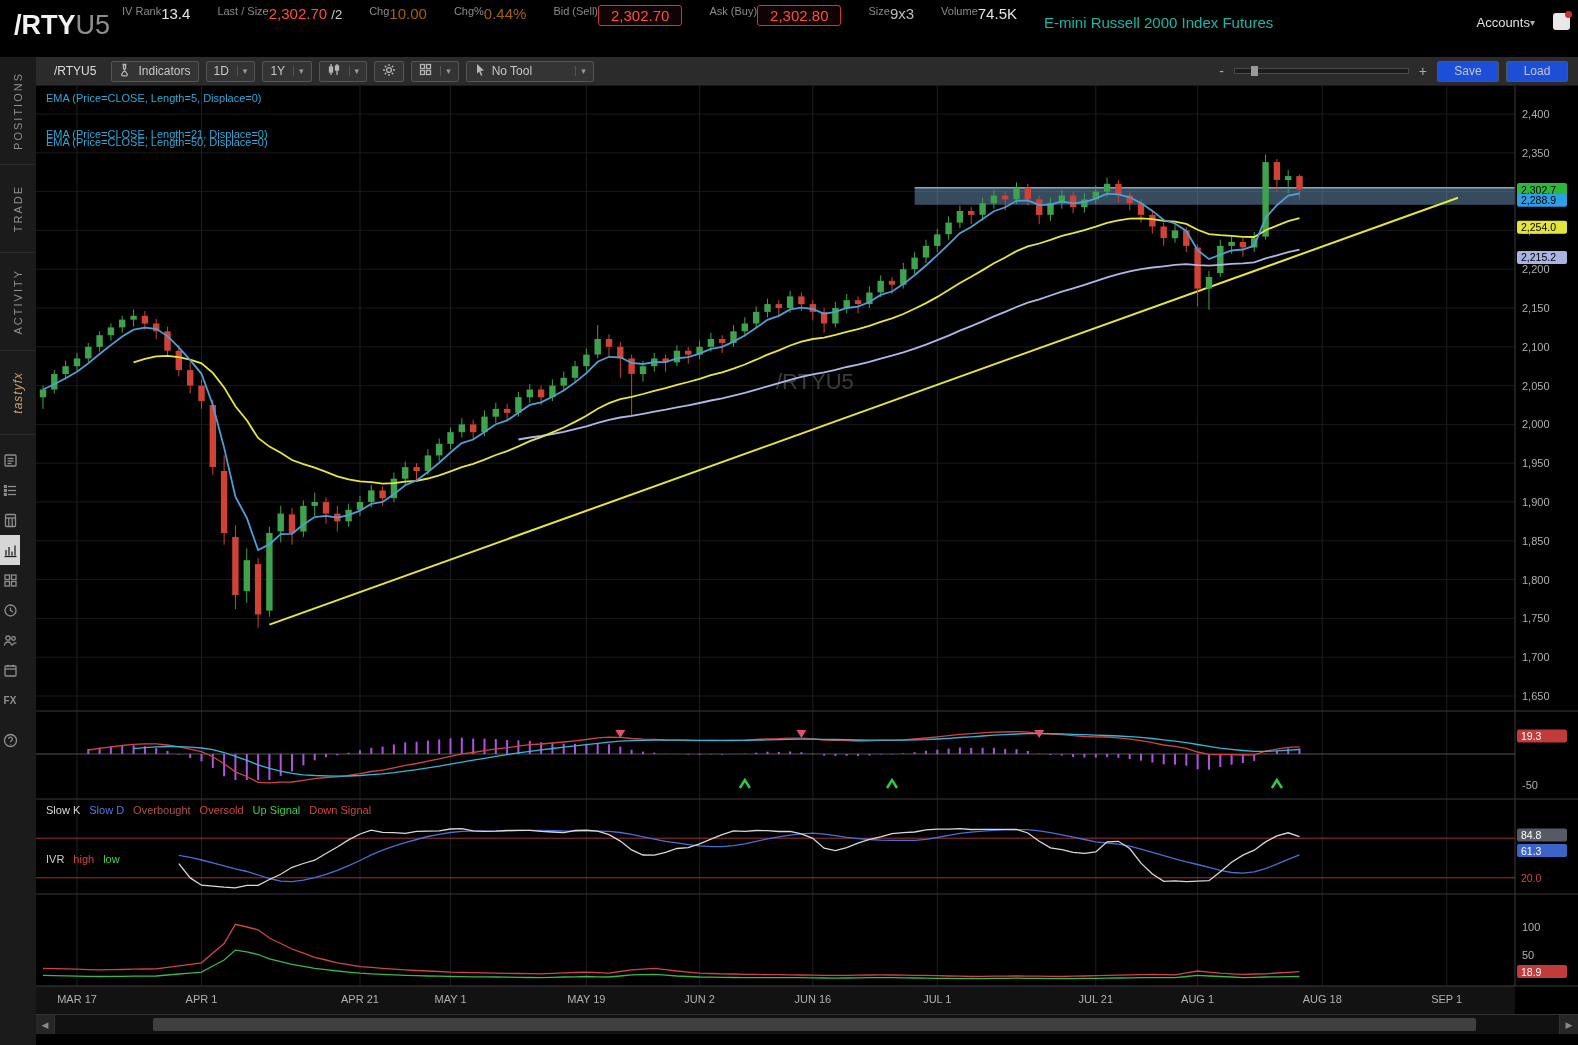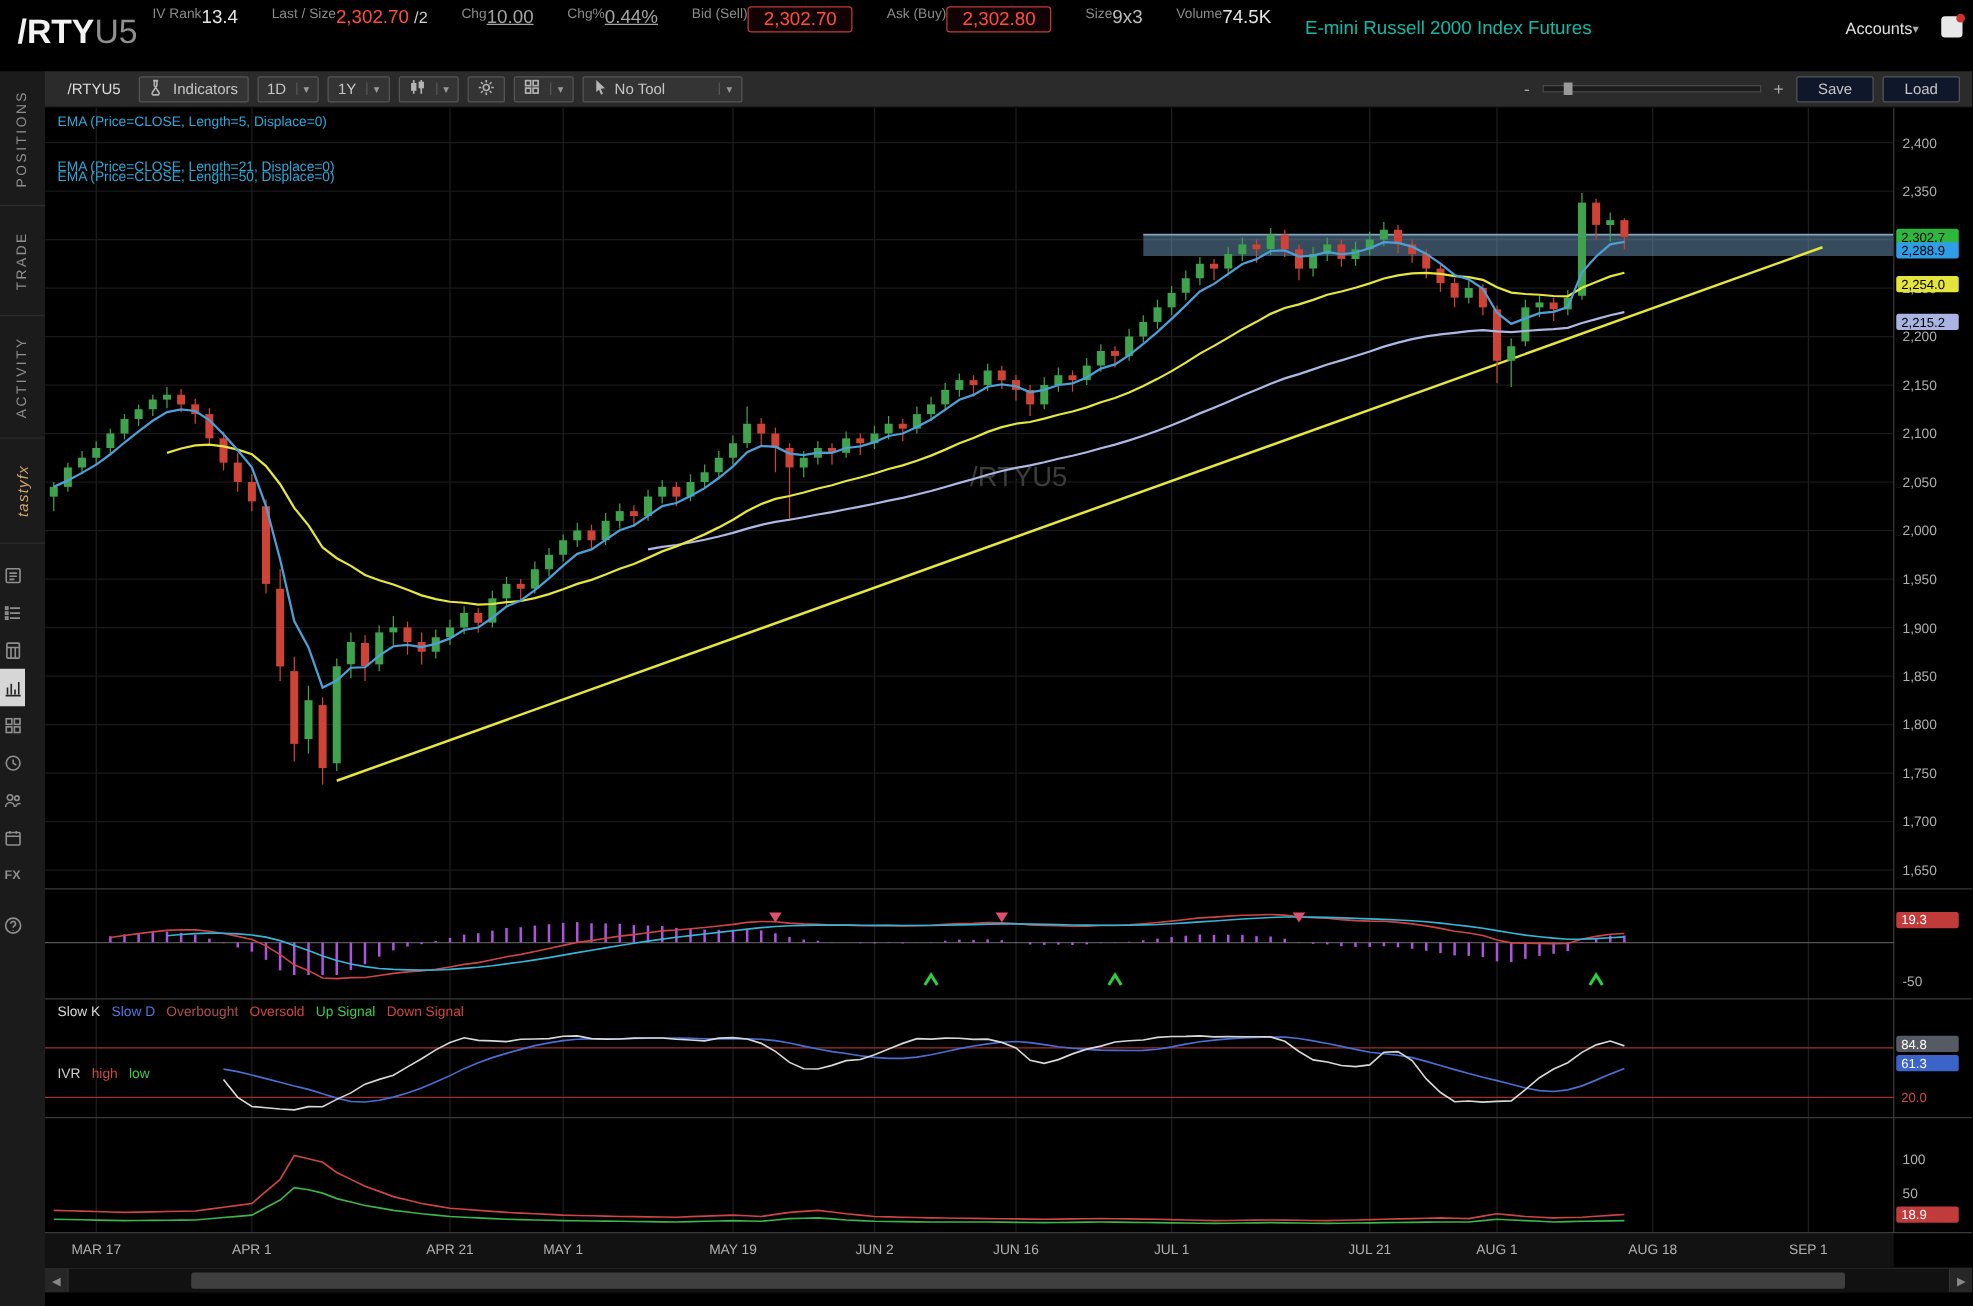--- a/index.html
+++ b/index.html
@@ -7,21 +7,21 @@
     font-family:"Liberation Sans", sans-serif; color:#ccc; }
 
   
   .hdr { height:57px; background:#000; display:flex; align-items:flex-start; }
   .sym { padding:10px 12px 0 14px; font-size:27px; color:#f2f2f2; font-weight:bold; white-space:nowrap; }
   .sym .suffix { color:#8f8f8f; font-weight:normal; }
   .fld { display:flex; flex-direction:row; padding-top:5px; margin-right:27px; white-space:nowrap; }
   .fl { font-size:11px; color:#8a8a8a; margin-bottom:4px; }
   .fv { font-size:15px; color:#e4e4e4; }
   .fv.red { color:#ff4f3c; }
-  .fv.green { color:#a3a3a3;text-decoration:underline; }
+  .fv.green { color:#a16207; }
   .fv .suf { color:#cfcfcf; font-size:13px; }
   .fv.boxed { border:1px solid #c23b3b; border-radius:3px; padding:1px 12px; background:rgba(170,30,30,0.10); }
   .desc { padding-top:14px; font-size:15px; color:#14b8a6; margin-right:10px; white-space:nowrap; }
   .accounts { margin-left:auto; padding-top:15px; font-size:13px; color:#e0e0e0; display:flex; gap:0; align-items:center; cursor:pointer; }
   .accounts .chev { font-size:10px; color:#aaa; }
   .notif { width:17px; height:17px; margin:13px 8px 0 18px; background:#e8e8e8; border-radius:3px; position:relative; cursor:pointer; }
   .notif::after { content:""; position:absolute; right:-2px; top:-2px; width:7px; height:7px; background:#d03030; border-radius:50%; }
 
   
   .bodyrow { display:flex; height:988px; }
@@ -43,21 +43,21 @@
     display:flex; align-items:center; gap:7px; padding:0 10px; }
   .tb-sym { font-size:12px; color:#ddd; padding:2px 8px; min-width:58px; }
   .tb-box { height:21px; background:#343434; border:1px solid #555; border-radius:2px;
     display:flex; align-items:center; padding:0 7px; font-size:12px; color:#c6c6c6; gap:6px; cursor:pointer; white-space:nowrap; }
   .tb-box .chev { font-size:9px; color:#9a9a9a; border-left:1px solid #555; padding-left:5px; margin-left:2px; }
   .tb-box svg { stroke:#b5b5b5; fill:none; stroke-width:1.3; }
   .tb-spacer { flex:1; }
   .zoom-sign { color:#aaa; font-size:14px; cursor:pointer; padding:0 3px; }
   .zoom-track { width:175px; height:6px; background:#1c1c1c; border:1px solid #4a4a4a; position:relative; cursor:pointer; }
   .zoom-thumb { position:absolute; left:16px; top:-3px; width:7px; height:10px; background:#9a9a9a; }
-  .tb-btn { height:21px; min-width:62px; background:#0f172a; border:1px solid #555; border-radius:2px;
+  .tb-btn { height:21px; min-width:62px; background:#1d4ed8; border:1px solid #555; border-radius:2px;
     display:flex; align-items:center; justify-content:center; font-size:12px; color:#c6c6c6; cursor:pointer; }
 
   
   .chart-region { position:relative; height:928px; background:#000; }
   #chart-host, #chart-host svg { position:absolute; left:0; top:0; }
   #chart-host text { font-family:"Liberation Sans", sans-serif; }
   text.ax { font-size:11px; fill:#b0b0b0; }
   .lg { position:absolute; left:10px; font-size:11px; display:flex; gap:9px; white-space:nowrap; pointer-events:none; }
   .c-ema { color:#2da8d8; }
   .c-label { color:#cfcfcf; }

